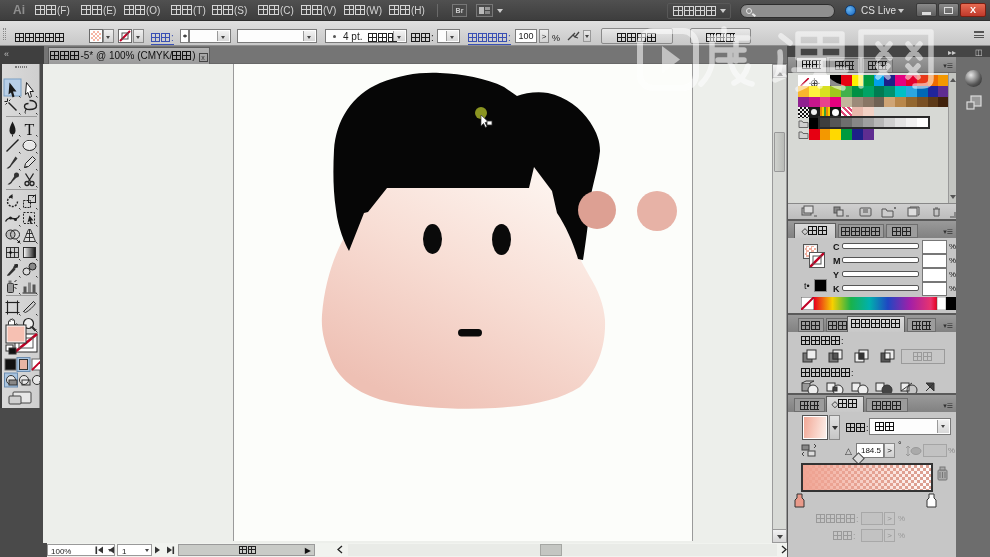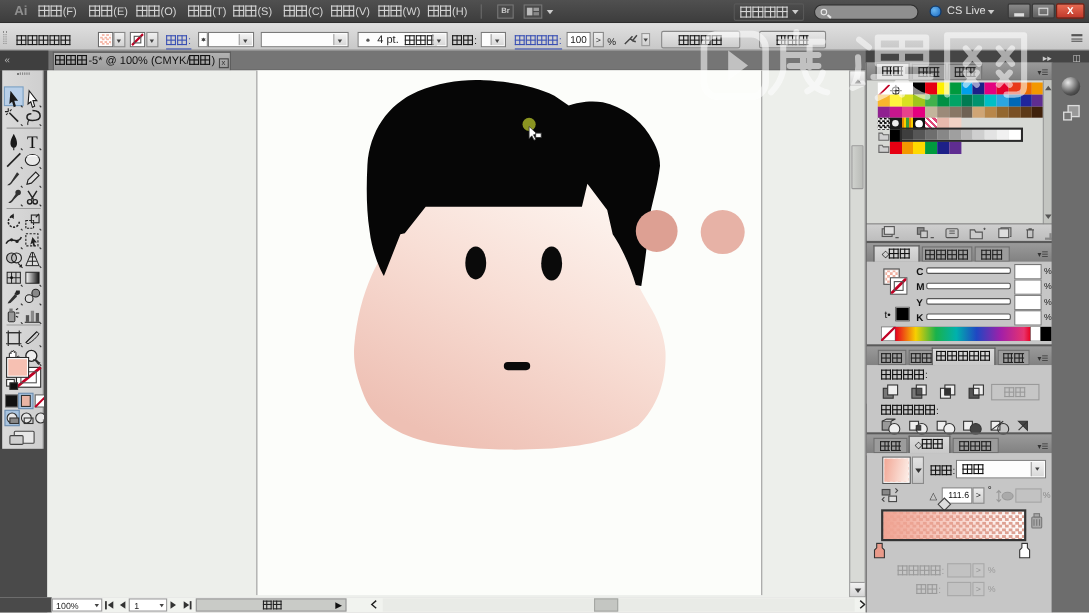--- a/index.html
+++ b/index.html
@@ -325,21 +325,21 @@
         <div style="margin:4px auto 0;width:0;border:3px solid transparent;border-bottom:4px solid #444"></div>
       </div>
  <div class="abs" style="left:1px;top:67px;width:11px;height:40px;background:linear-gradient(90deg,#cfd1cd,#b9bbb7);border:1px solid #999;border-radius:1px"></div>
  <div class="abs" style="left:0;bottom:0;width:13px;height:13px;background:linear-gradient(#f2f2f2,#d5d5d5);border-top:1px solid #9a9a9a">
         <div style="margin:5px auto 0;width:0;border:3px solid transparent;border-top:4px solid #444"></div>
       </div>
 </div>
 
 <div class="abs" style="left:0;top:543px;width:990px;height:14px;background:#f1f3ef;font-size:8px;color:#222">
  <div class="abs" style="left:0;top:0;width:47px;height:14px;background:#4a4a4a"></div>
- <div class="wbox" style="left:47px;top:1px;width:46px;height:12px;border-color:#999">
+ <div class="wbox" style="left:47px;top:1px;width:68px;height:12px;border-color:#999">
         <span style="position:absolute;left:3px;top:2px">100%</span>
         <span class="tri" style="left:auto;right:2px;top:4px"></span>
       </div>
  <svg class="abs" style="left:95px;top:3px" width="80" height="9">
   <rect x="0.5" y="0.5" width="1.6" height="7.5" fill="#333"></rect>
         <path d="M8 0.5 l-5 3.5 l5 3.5 Z" fill="#333"></path>
   <path d="M19 0.5 l-5 3.5 l5 3.5 Z" fill="#333"></path>
  </svg>
  <div class="wbox" style="left:117px;top:1px;width:35px;height:12px;border-color:#999">
         <span style="position:absolute;left:4px;top:2px">1</span>
@@ -603,21 +603,21 @@
           <span class="dda" style="height:13px"></span>
         </div>
   <svg class="abs" style="left:12px;top:31px" width="20" height="17">
           <g stroke="#444" fill="#888">
             <rect x="2" y="2" width="7" height="5"></rect>
             <rect x="8" y="8" width="7" height="5" fill="#ddd"></rect>
             <path d="M4 9 l-2 2 l2 2 M14 5 l2 -2 l-2 -2" fill="none"></path>
           </g>
         </svg>
   <span class="abs" style="left:57px;top:34px;color:#333">△</span>
-  <div class="wbox" style="left:68px;top:31px;width:28px;height:15px;font-size:8px;text-align:right;line-height:14px;padding-right:2px">111.6</div>
+  <div class="wbox" style="left:68px;top:31px;width:28px;height:15px;font-size:8px;text-align:right;line-height:14px;padding-right:2px">184.5</div>
   <div class="abs" style="left:96px;top:31px;width:11px;height:15px;background:linear-gradient(#ececec,#cfcfcf);border:1px solid #8a8a8a;font-size:8px;text-align:center;line-height:14px">&gt;</div>
   <span class="abs" style="left:110px;top:28px;font-size:9px">°</span>
   <svg class="abs" style="left:116px;top:31px" width="18" height="15">
           <g stroke="#999" fill="none">
             <path d="M4 3 v10 M2 5 l2 -2 l2 2 M2 11 l2 2 l2 -2"></path>
             <ellipse cx="12" cy="8" rx="5" ry="3.5" fill="#aaa"></ellipse>
           </g>
         </svg>
   <div class="abs" style="left:135px;top:32px;width:24px;height:13px;background:#c2c2c2;border:1px solid #a5a5a5"></div>
   <span class="abs" style="left:160px;top:34px;color:#888;font-size:8px">%</span>

